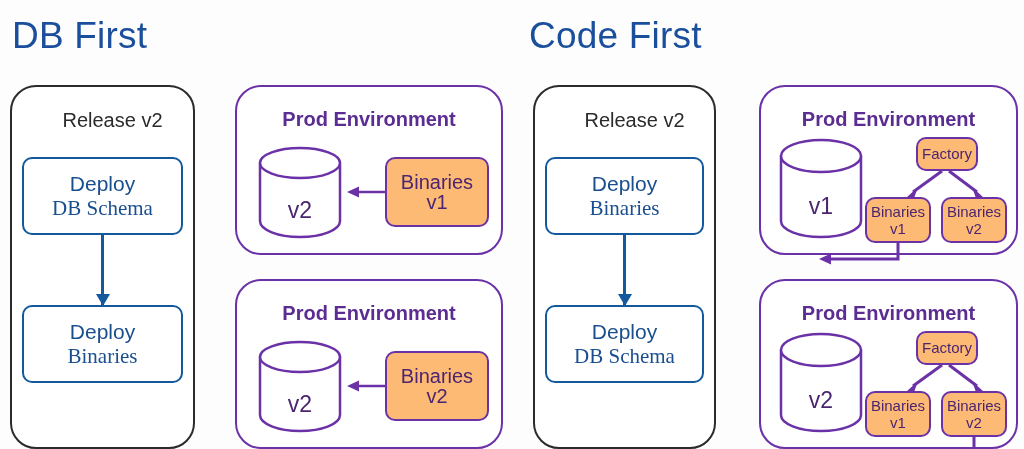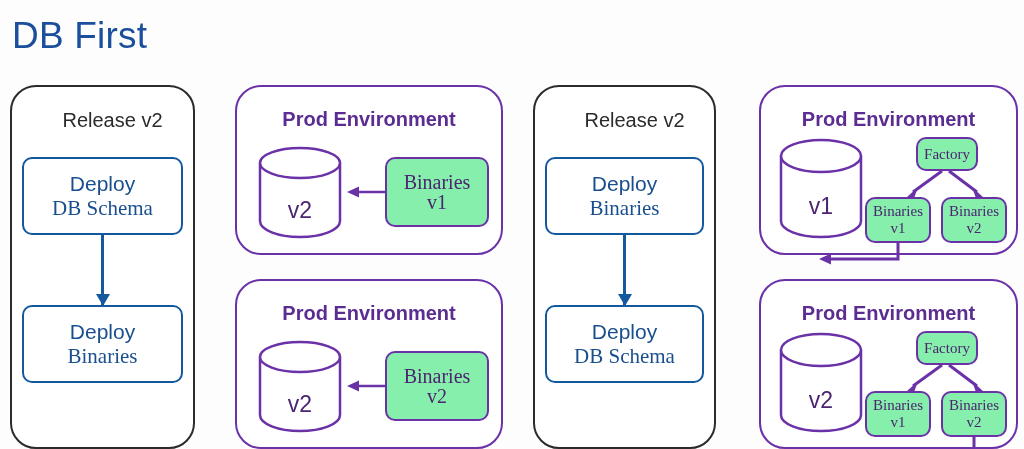--- a/index.html
+++ b/index.html
@@ -128,30 +128,29 @@
     line-height: 1;
     pointer-events: none;
   }
 
   
   .pbox {
     position: absolute;
     box-sizing: border-box;
     border: 2.5px solid #6b32a8;
     border-radius: 10px;
-    background: #86efac;
+    background: #fdba74;
     color: #4b2570;
     text-align: right;
     display: flex;
     flex-direction: column;
     align-items: center;
     justify-content: center;
     white-space: nowrap;
     line-height: 20px;
-    font-family: Liberation Serif, serif;
   }
   .pbox.big   { font-size: 20px; }
   .pbox.small { font-size: 15px; line-height: 17px; }
   .pbox.factory { font-size: 15px; }
 
   
   .conn {
     position: absolute;
     left: 0; top: 0;
     width: 100%;
@@ -160,20 +159,21 @@
     overflow: visible;
   }
 </style>
 </head>
 <body>
 
 <div class="stage">
 
   <div class="section-title" id="title-db-first">DB First</div>
 
+  <div class="section-title" id="title-code-first">Code First</div>
 
   <div class="panel release" id="panel-release-1">
     <div class="panel-title">Release v2</div>
   </div>
 
   <div class="step-box" id="step-1-1">
     <span>Deploy</span>
     <span class="l2">DB Schema</span>
   </div>
 

